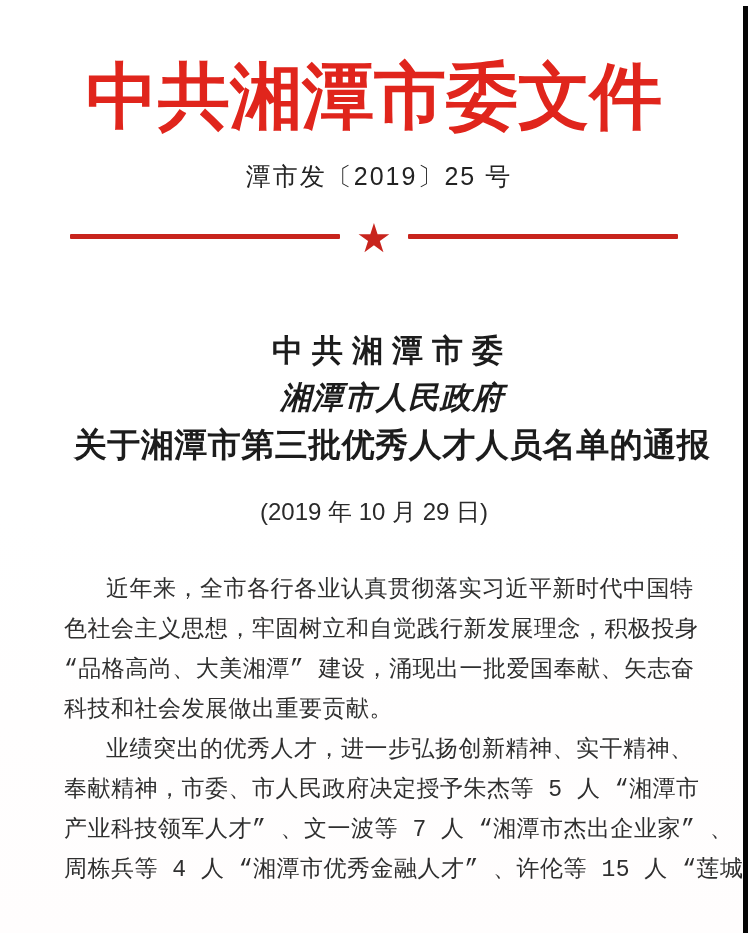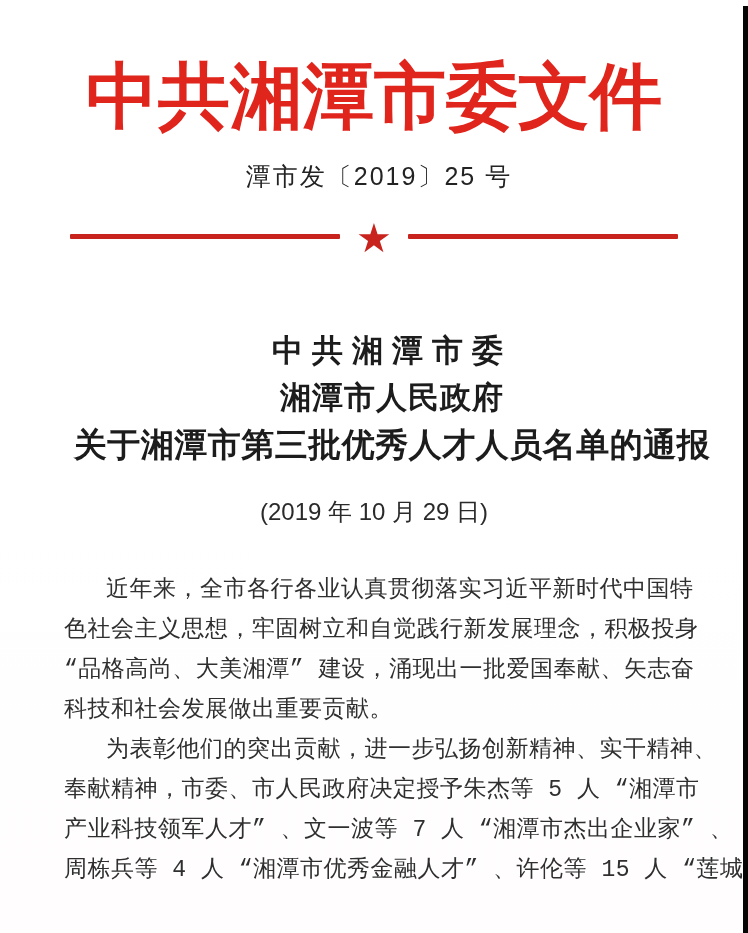--- a/index.html
+++ b/index.html
@@ -57,21 +57,21 @@
   }
   .title-block {
     margin-top: 72px;
     text-align: center;
     color: #1c1c1c;
     font-weight: 700;
     margin-left: 36px;
   }
   .title-line { line-height: 47px; }
   .title-line.l1 { font-size: 31px; letter-spacing: 9px; }
-  .title-line.l2 { font-size: 31px; letter-spacing: 1px; }
+  .title-line.l2 { font-size: 31px; letter-spacing: 1px; font-style: italic; }
   .title-line.l3 { font-size: 33px; letter-spacing: 0.5px; }
   .date-line {
     margin-top: 28px;
     text-align: center;
     font-size: 24px;
     color: #2a2a2a;
   }
   .body-block {
     margin: 42px 60px 0 64px;
     color: #2f2f2f;
@@ -110,20 +110,20 @@
     <div class="title-line l3">关于湘潭市第三批优秀人才人员名单的通报</div>
   </div>
 
   <div class="date-line">(2019 年 10 月 29 日)</div>
 
   <div class="body-block">
     <p class="body-line indent">近年来，全市各行各业认真贯彻落实习近平新时代中国特</p>
     <p class="body-line">色社会主义思想，牢固树立和自觉践行新发展理念，积极投身</p>
     <p class="body-line">“品格高尚、大美湘潭” 建设，涌现出一批爱国奉献、矢志奋</p>
     <p class="body-line para-end">科技和社会发展做出重要贡献。</p>
-    <p class="body-line indent">为表彰他们的突出贡献，进一步弘扬创新精神、实干精神、</p>
+    <p class="body-line indent">业绩突出的优秀人才，进一步弘扬创新精神、实干精神、</p>
     <p class="body-line">奉献精神，市委、市人民政府决定授予朱杰等 5 人 “湘潭市</p>
     <p class="body-line">产业科技领军人才” 、文一波等 7 人 “湘潭市杰出企业家” 、</p>
     <p class="body-line">周栋兵等 4 人 “湘潭市优秀金融人才” 、许伦等 15 人 “莲城</p>
   </div>
 
   <div class="right-stripe"></div>
 </div>
 
 </body></html>

